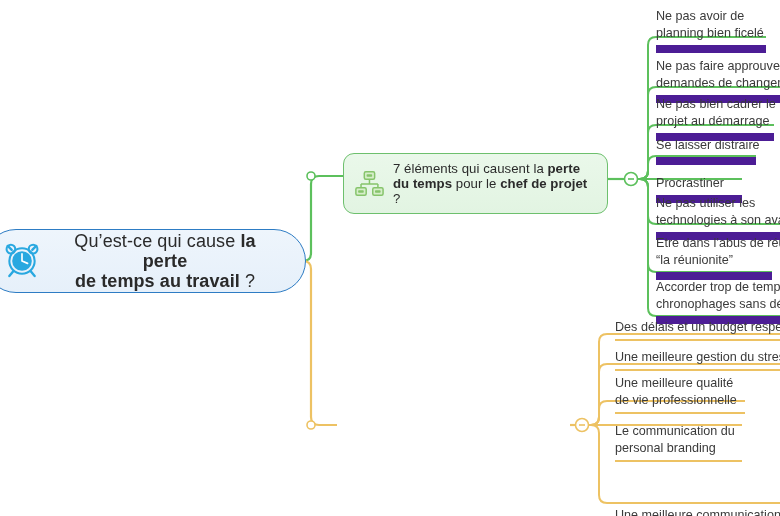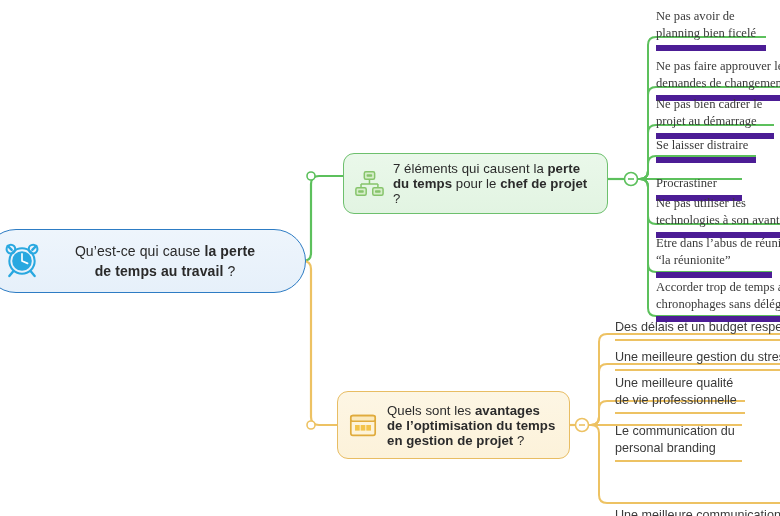--- a/index.html
+++ b/index.html
@@ -45,21 +45,21 @@
     padding-left: 18px;
   }
   .root-icon {
     flex: 0 0 auto;
     width: 38px;
     height: 38px;
     margin-right: 10px;
     display: block;
   }
   .root-text {
-    font-size: 14px;
+    font-size: 18px;
     color: #2a2a2a;
     line-height: 20px;
     text-align: center;
     flex: 1 1 auto;
     padding-right: 26px;
     letter-spacing: .1px;
   }
   .root-text b { font-weight: bold; }
 
   
@@ -107,21 +107,21 @@
   .leaf {
     position: absolute;
     box-sizing: border-box;
     font-size: 12.6px;
     line-height: 17px;
     color: #3a3a3a;
     white-space: nowrap;
     padding-bottom: 3px;
   }
   .leaf .leaf-line { display: block; }
-  .leaf.underline-green { border-bottom: 6px solid #4c1d95; font-family: Liberation Serif, serif; }
+  .leaf.underline-green { border-bottom: 8px solid #4c1d95; }
   .leaf.underline-orange { border-bottom: 2px solid #edc濃; }
   .leaf.underline-orange { border-bottom: 2px solid #edc263; }
 </style>
 </head>
 <body>
 
 <div id="canvas">
 
   <svg id="edges" viewBox="0 0 780 516" xmlns="http://www.w3.org/2000/svg">
 
@@ -181,30 +181,20 @@
       <rect x="13.4" y="5.6" width="6" height="2.6" rx="0.8" fill="#86c46b"></rect>
       <path d="M16.5 11 L16.5 16 M7.5 16 L25.5 16 M7.5 16 L7.5 20 M25.5 16 L25.5 20" stroke="#86c46b" stroke-width="1.6" fill="none"></path>
       <rect x="2" y="20" width="11" height="8" rx="1.6" fill="#d6eeca" stroke="#86c46b" stroke-width="1.6"></rect>
       <rect x="4.4" y="22.6" width="6" height="2.6" rx="0.8" fill="#86c46b"></rect>
       <rect x="20" y="20" width="11" height="8" rx="1.6" fill="#d6eeca" stroke="#86c46b" stroke-width="1.6"></rect>
       <rect x="22.4" y="22.6" width="6" height="2.6" rx="0.8" fill="#86c46b"></rect>
     </svg>
     <div class="t-text"><span>7 éléments qui causent la </span><b>perte du temps</b><span> pour le </span><b>chef de projet</b><span> ?</span></div>
   </div>
 
-  <div class="topic topic-orange">
-    <svg class="t-icon" viewBox="0 0 32 32">
-      <rect x="3" y="6" width="26" height="21" rx="2.2" fill="#fdf3d9" stroke="#e0ab3c" stroke-width="1.8"></rect>
-      <rect x="3" y="6" width="26" height="6" rx="2.2" fill="#fbe9bc" stroke="#e0ab3c" stroke-width="1.8"></rect>
-      <rect x="7.5" y="16" width="5" height="6" fill="#f3c34a"></rect>
-      <rect x="13.5" y="16" width="5" height="6" fill="#f3c34a"></rect>
-      <rect x="19.5" y="16" width="5" height="6" fill="#f3c34a"></rect>
-    </svg>
-    <div class="t-text"><span>Quels sont les </span><b>avantages de l’optimisation du temps en gestion de projet</b><span> ?</span></div>
-  </div>
 
   <div id="leaf-layer">
       <div class="leaf underline-green" style="left: 656px; top: 8px; width: 110px;">
         <span class="leaf-line">Ne pas avoir de</span>
         <span class="leaf-line">planning bien ficelé</span>
       </div>
       <div class="leaf underline-green" style="left: 656px; top: 58px; width: 124px;">
         <span class="leaf-line">Ne pas faire approuver les</span>
         <span class="leaf-line">demandes de changement</span>
       </div>

